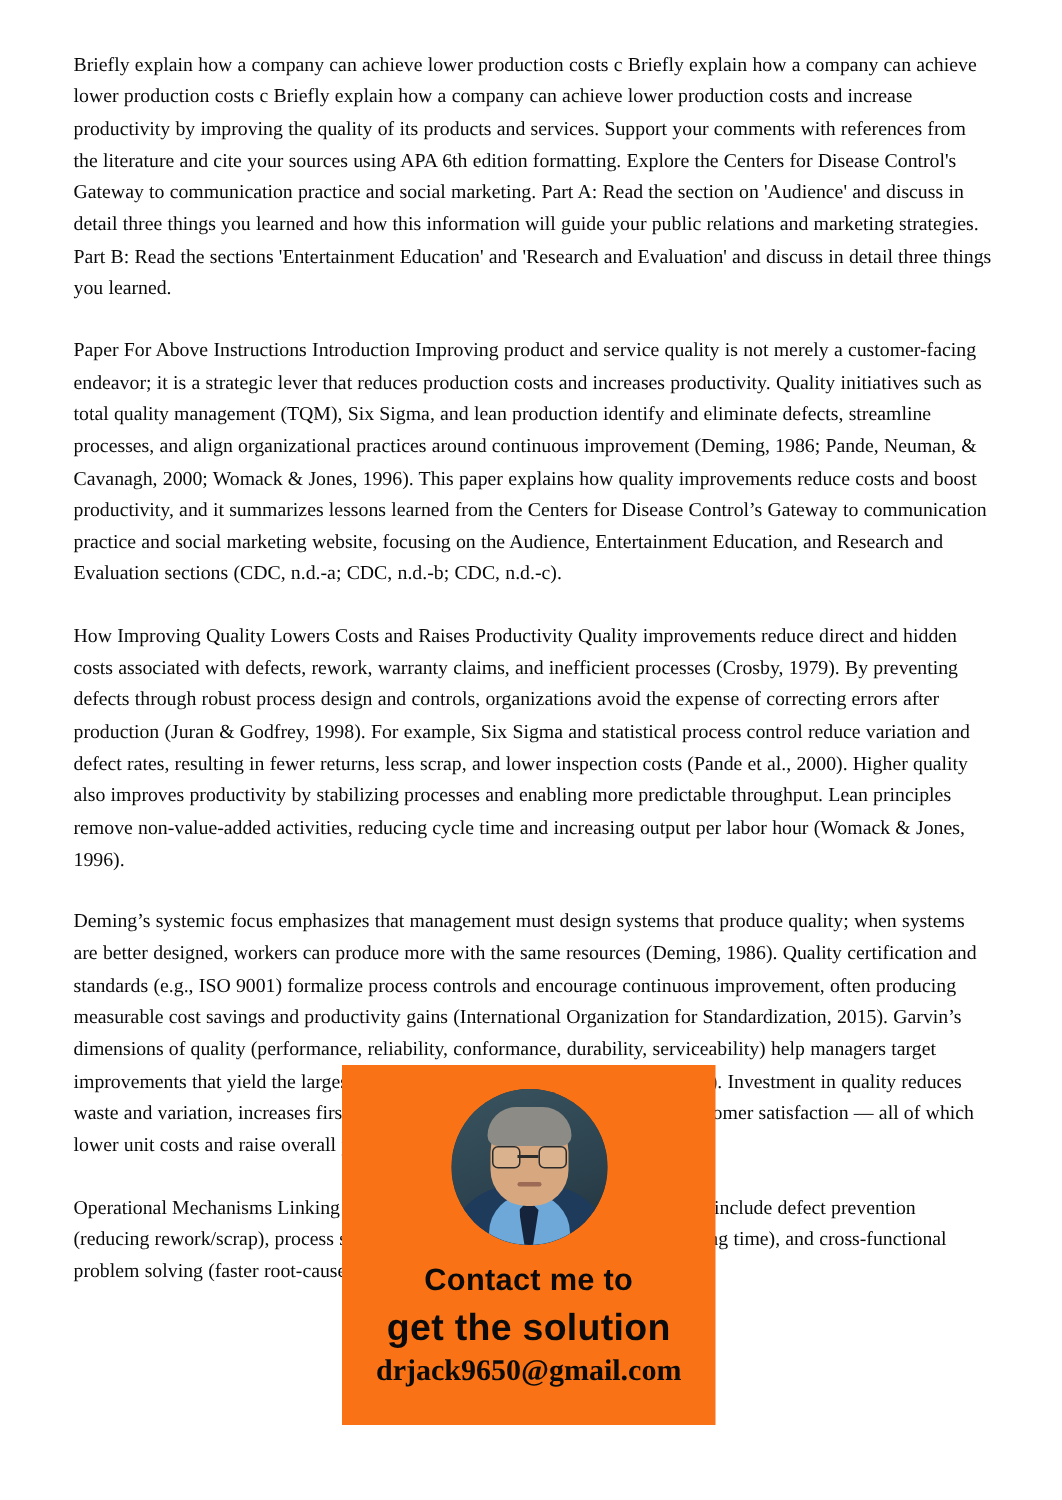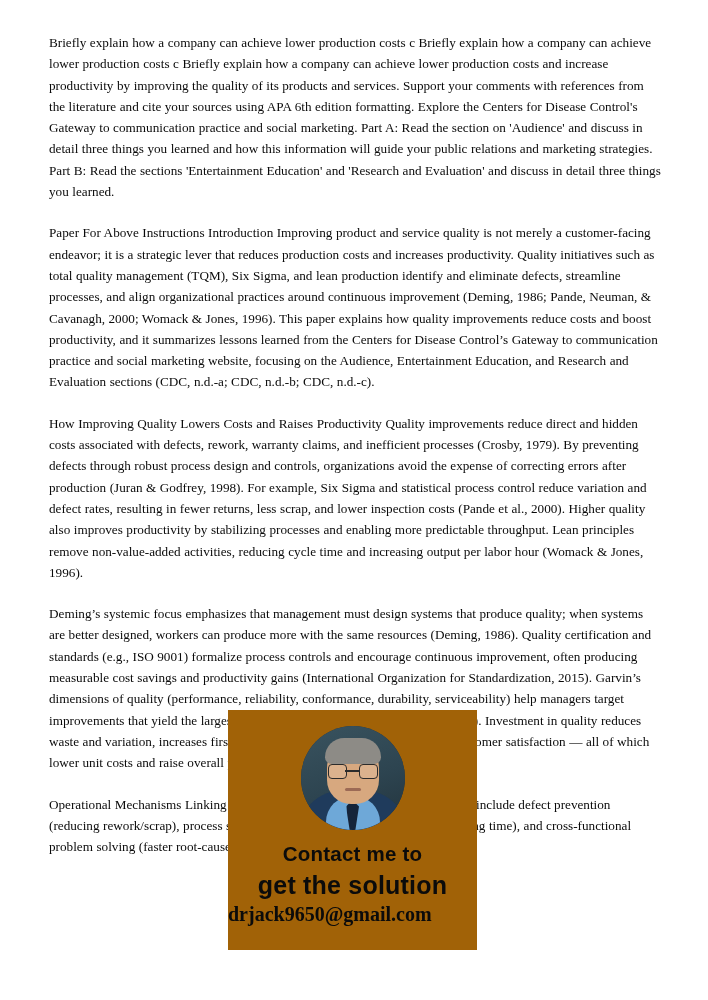--- a/index.html
+++ b/index.html
@@ -38,21 +38,21 @@
   }
   .para.last { margin-bottom: 0; }
 
   
   .overlay-card {
     position: absolute;
     left: 228px;
     top: 710px;
     width: 249px;
     height: 240px;
-    background: #a16207;
+    background: #f97316;
     overflow: hidden;
   }
   .overlay-photo-wrap {
     position: absolute;
     left: 50%;
     transform: translateX(-50%);
     top: 16px;
     width: 104px;
     height: 104px;
     border-radius: 50%;
@@ -165,20 +165,21 @@
   .overlay-l2 {
     position: absolute;
     left: 0; right: 0;
     top: 161px;
     font-size: 25px;
   }
   .overlay-email {
     position: absolute;
     left: 0; right: 0;
     top: 193px;
+    text-align: center;
     font-family: "Liberation Serif", serif;
     font-size: 20px;
     font-weight: bold;
     color: #0b0b0b;
   }
 </style>
 </head>
 <body>
 
 <div class="page">

